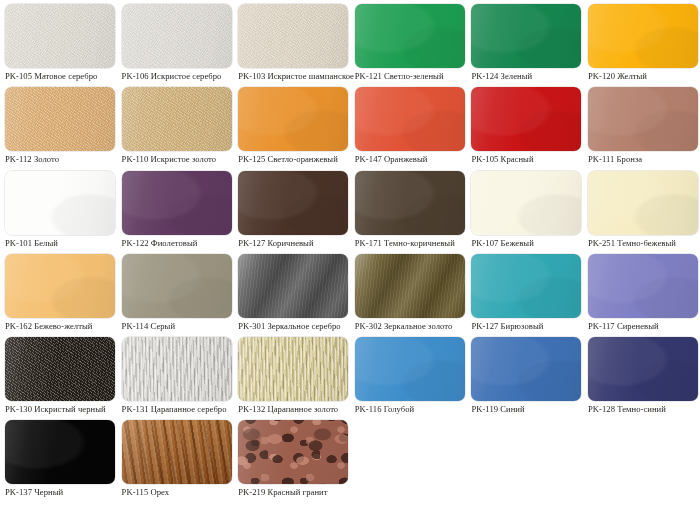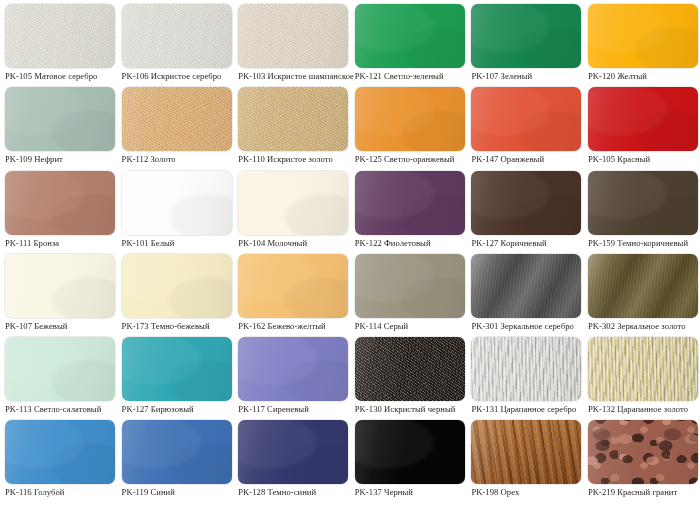--- a/index.html
+++ b/index.html
@@ -175,39 +175,31 @@
         <div class="gloss"></div>
       </div>
       <div class="label">PK-121 Светло-зеленый</div>
     </div>
     <div class="cell">
       <div class="swatch fx-flat">
         <div class="base" style="background: rgb(22, 134, 79);"></div>
         <div class="tex"></div>
         <div class="gloss"></div>
       </div>
-      <div class="label">PK-107 Зеленый</div>
+      <div class="label">PK-124 Зеленый</div>
     </div>
     <div class="cell">
       <div class="swatch fx-flat">
         <div class="base" style="background: rgb(251, 178, 12);"></div>
         <div class="tex"></div>
         <div class="gloss"></div>
       </div>
       <div class="label">PK-120 Желтый</div>
     </div>
     <div class="cell">
-      <div class="swatch fx-flat">
-        <div class="base" style="background: rgb(169, 192, 180);"></div>
-        <div class="tex"></div>
-        <div class="gloss"></div>
-      </div>
-      <div class="label">PK-109 Нефрит</div>
-    </div>
-    <div class="cell">
       <div class="swatch fx-sparkle">
         <div class="base" style="background: rgb(219, 172, 114);"></div>
         <div class="tex"></div>
         <div class="gloss"></div>
       </div>
       <div class="label">PK-112 Золото</div>
     </div>
     <div class="cell">
       <div class="swatch fx-sparkle">
         <div class="base" style="background: rgb(207, 176, 122);"></div>
@@ -251,65 +243,57 @@
     <div class="cell">
       <div class="swatch fx-flat">
         <div class="base" style="background: rgb(253, 253, 251);"></div>
         <div class="tex"></div>
         <div class="gloss"></div>
       </div>
       <div class="label">PK-101 Белый</div>
     </div>
     <div class="cell">
       <div class="swatch fx-flat">
-        <div class="base" style="background: rgb(251, 243, 227);"></div>
-        <div class="tex"></div>
-        <div class="gloss"></div>
-      </div>
-      <div class="label">PK-104 Молочный</div>
-    </div>
-    <div class="cell">
-      <div class="swatch fx-flat">
         <div class="base" style="background: rgb(96, 58, 96);"></div>
         <div class="tex"></div>
         <div class="gloss"></div>
       </div>
       <div class="label">PK-122 Фиолетовый</div>
     </div>
     <div class="cell">
       <div class="swatch fx-flat">
         <div class="base" style="background: rgb(74, 50, 39);"></div>
         <div class="tex"></div>
         <div class="gloss"></div>
       </div>
       <div class="label">PK-127 Коричневый</div>
     </div>
     <div class="cell">
       <div class="swatch fx-flat">
         <div class="base" style="background: rgb(78, 64, 49);"></div>
         <div class="tex"></div>
         <div class="gloss"></div>
       </div>
-      <div class="label">PK-159 Темно-коричневый</div>
+      <div class="label">PK-171 Темно-коричневый</div>
     </div>
     <div class="cell">
       <div class="swatch fx-flat">
         <div class="base" style="background: rgb(250, 246, 228);"></div>
         <div class="tex"></div>
         <div class="gloss"></div>
       </div>
       <div class="label">PK-107 Бежевый</div>
     </div>
     <div class="cell">
       <div class="swatch fx-flat">
         <div class="base" style="background: rgb(246, 237, 197);"></div>
         <div class="tex"></div>
         <div class="gloss"></div>
       </div>
-      <div class="label">PK-173 Темно-бежевый</div>
+      <div class="label">PK-251 Темно-бежевый</div>
     </div>
     <div class="cell">
       <div class="swatch fx-flat">
         <div class="base" style="background: rgb(245, 193, 115);"></div>
         <div class="tex"></div>
         <div class="gloss"></div>
       </div>
       <div class="label">PK-162 Бежево-желтый</div>
     </div>
     <div class="cell">
@@ -331,28 +315,20 @@
     <div class="cell">
       <div class="swatch fx-mirror">
         <div class="base" style="background: rgb(107, 92, 44);"></div>
         <div class="tex"></div>
         <div class="gloss"></div>
       </div>
       <div class="label">PK-302 Зеркальное золото</div>
     </div>
     <div class="cell">
       <div class="swatch fx-flat">
-        <div class="base" style="background: rgb(205, 234, 218);"></div>
-        <div class="tex"></div>
-        <div class="gloss"></div>
-      </div>
-      <div class="label">PK-113 Светло-салатовый</div>
-    </div>
-    <div class="cell">
-      <div class="swatch fx-flat">
         <div class="base" style="background: rgb(49, 168, 180);"></div>
         <div class="tex"></div>
         <div class="gloss"></div>
       </div>
       <div class="label">PK-127 Бирюзовый</div>
     </div>
     <div class="cell">
       <div class="swatch fx-flat">
         <div class="base" style="background: rgb(127, 127, 196);"></div>
         <div class="tex"></div>
@@ -415,21 +391,21 @@
         <div class="gloss"></div>
       </div>
       <div class="label">PK-137 Черный</div>
     </div>
     <div class="cell">
       <div class="swatch fx-wood">
         <div class="base" style="background: rgb(159, 90, 34);"></div>
         <div class="tex"></div>
         <div class="gloss"></div>
       </div>
-      <div class="label">PK-198 Орех</div>
+      <div class="label">PK-115 Орех</div>
     </div>
     <div class="cell">
       <div class="swatch fx-granite">
         <div class="base" style="background: rgb(156, 95, 78);"></div>
         <div class="tex"></div>
         <div class="gloss"></div>
       </div>
       <div class="label">PK-219 Красный гранит</div>
     </div>
   </div>

